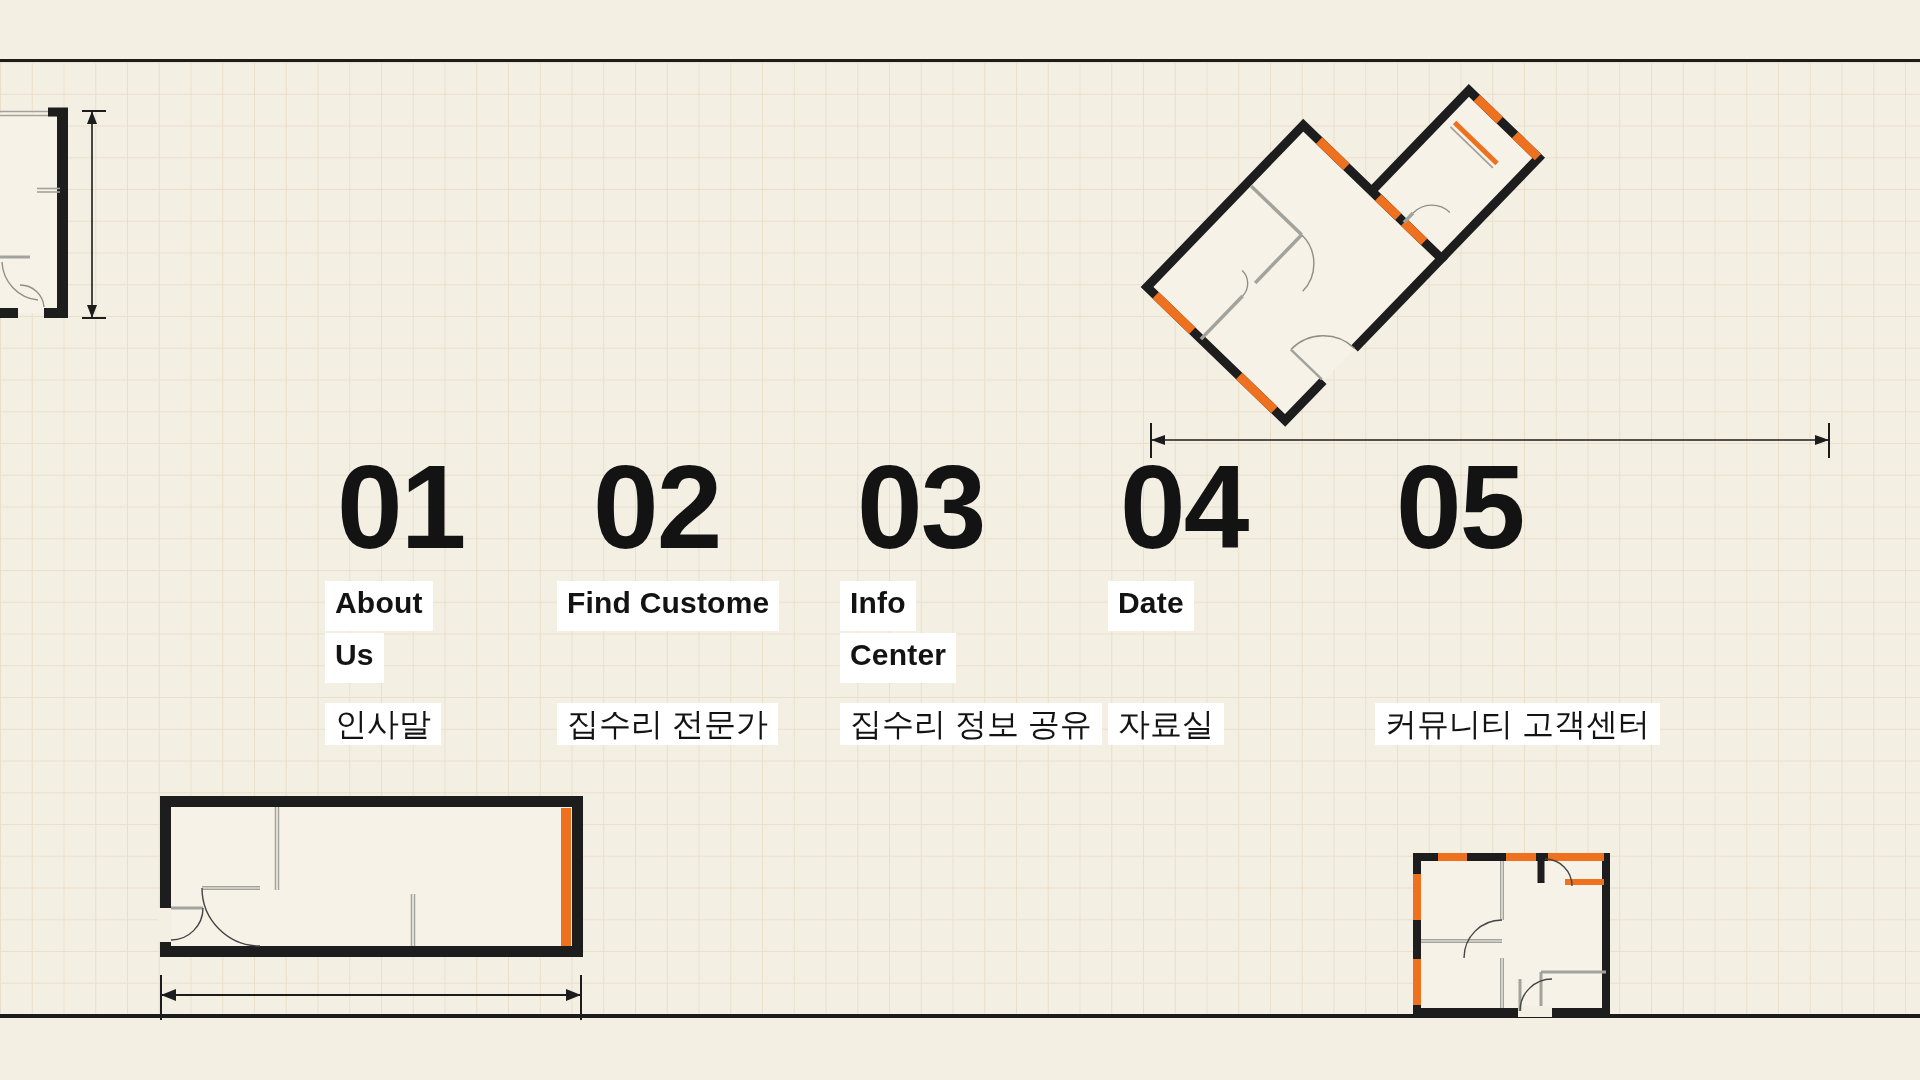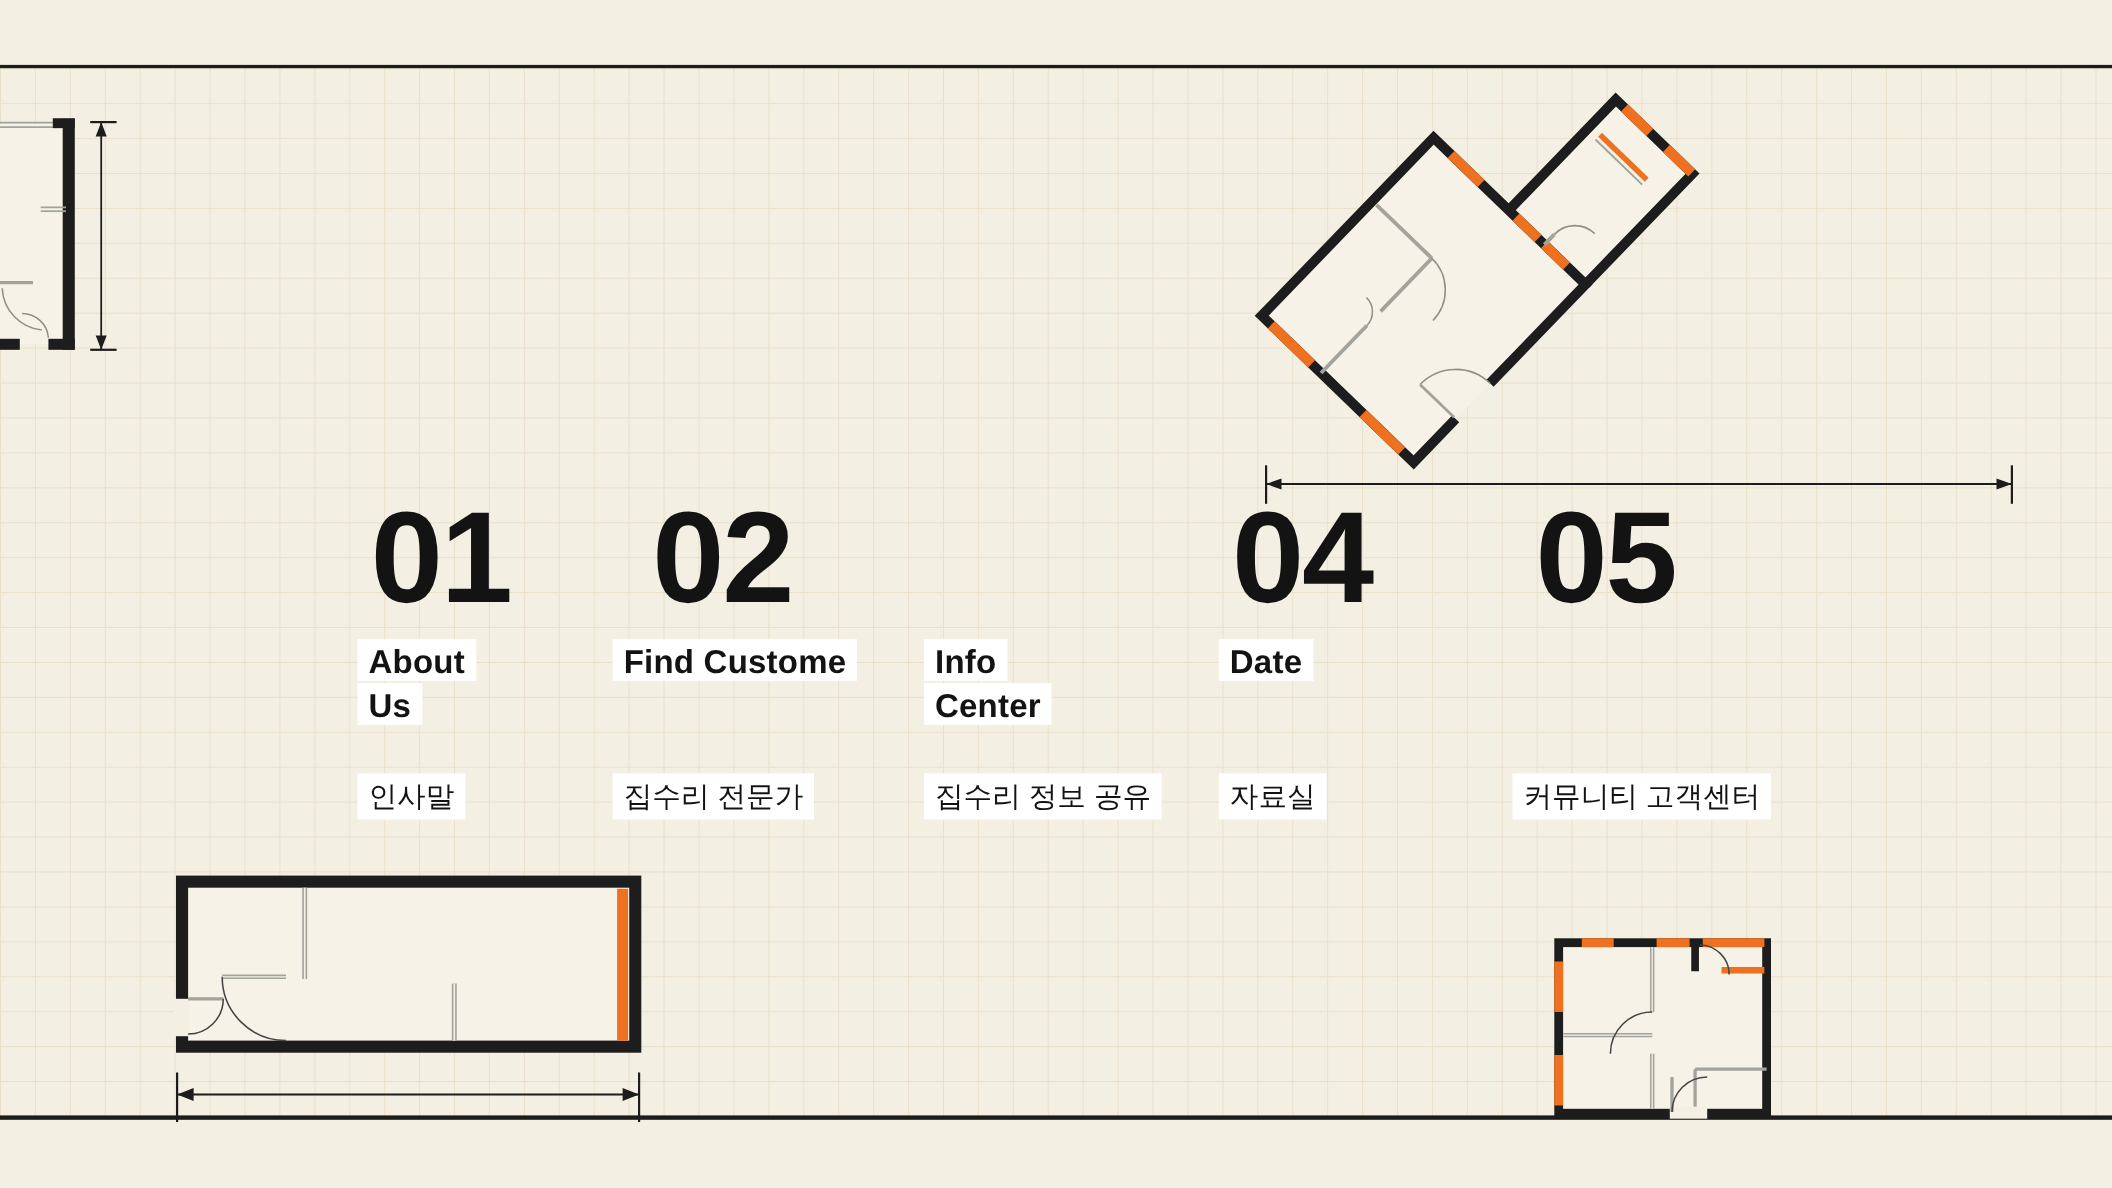--- a/index.html
+++ b/index.html
@@ -30,24 +30,24 @@
 
   
   .menu-col { position:absolute; top:441px; width:320px; height:320px; cursor:pointer;text-align:center; }
   .num {
     position:absolute; top:14px; left:0;
     font-size:118px; font-weight:700; line-height:104px; letter-spacing:-2px;
     color:#131313; white-space:nowrap;
   }
   .label { position:absolute; top:140px; left:0; font-size:30px; font-weight:700; }
   .label .hl {
-    display:table; background:#ffffff; padding:7px 10px 1px; margin:0 0 2px -10px;
+    display:table; background:#ffffff; padding:7px 10px 13px; margin:0 0 2px -10px;
     line-height:30px; white-space:nowrap; letter-spacing:.2px;
   }
-  .sub { position:absolute; top:262px; left:0; font-size:26px; font-weight:400; }
+  .sub { position:absolute; top:262px; left:0; font-size:32px; font-weight:400; }
   .sub .hl {
     display:table; background:#ffffff; padding:6px 10px; margin-left:-10px;
     line-height:30px; white-space:nowrap;
   }
 </style>
 </head>
 <body>
 
 <div class="grid"></div>
 <div class="rule rule-top"></div>
@@ -196,20 +196,21 @@
     <div class="num" style="left:26px">02</div>
     <h2 class="label">
       <span class="hl">Find Custome</span>
     </h2>
     <div class="sub">
       <span class="hl">집수리 전문가</span>
     </div>
   </div>
 
   <div class="menu-col" style="left:850px">
+    <div class="num" style="left:7px">03</div>
     <h2 class="label">
       <span class="hl">Info</span>
       <span class="hl">Center</span>
     </h2>
     <div class="sub">
       <span class="hl">집수리 정보 공유</span>
     </div>
   </div>
 
   <div class="menu-col" style="left:1118px">

